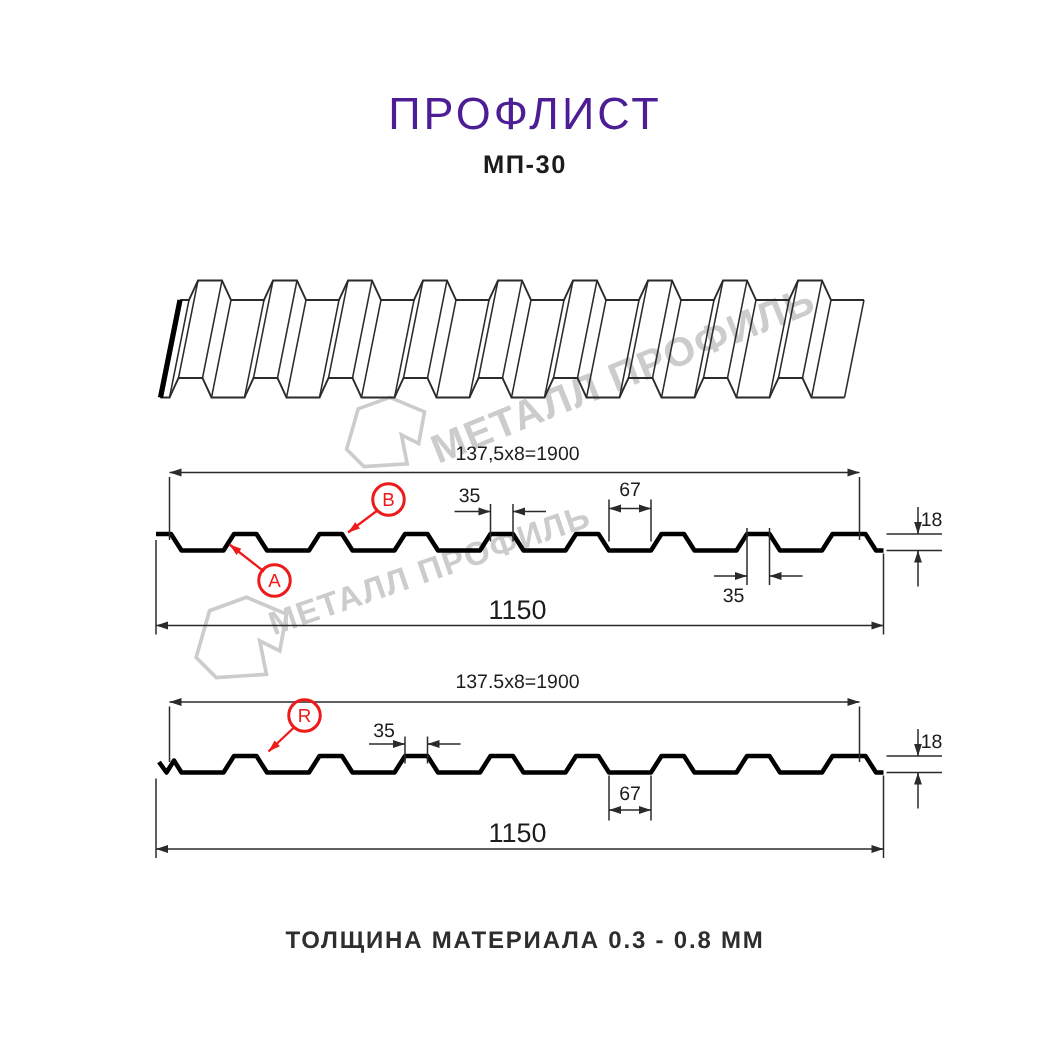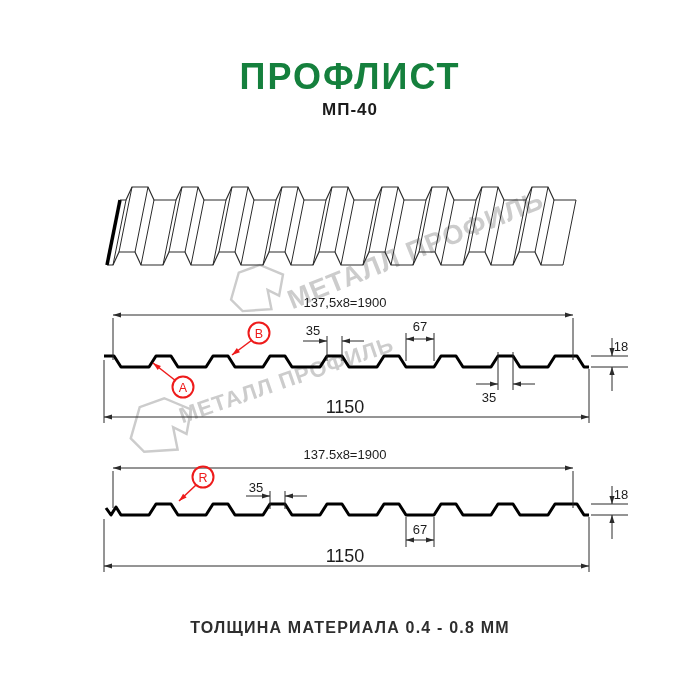--- a/index.html
+++ b/index.html
@@ -1,19 +1,19 @@
 <!DOCTYPE html>
 <html><head>
 <meta charset="utf-8">
 <style>
   html,body{margin:0;padding:0;background:#ffffff;}
   .page{position:relative;width:700px;height:700px;background:#ffffff;overflow:hidden;
         font-family:"Liberation Sans","DejaVu Sans",sans-serif;}
   .title{position:absolute;left:50%;top:77px;transform:translate(-50%,-50%);
-         font-size:36px;font-weight:700;letter-spacing:2px;color:#15803d;white-space:nowrap;}
+         font-size:30px;font-weight:400;letter-spacing:2px;color:#4c1d95;white-space:nowrap;}
   .subtitle{position:absolute;left:50%;top:110px;transform:translate(-50%,-50%);
          font-size:17px;font-weight:600;letter-spacing:1px;color:#1b1b1b;white-space:nowrap;}
   .footer{position:absolute;left:50%;top:628px;transform:translate(-50%,-50%);
          font-size:16px;font-weight:600;letter-spacing:1.2px;color:#2e2e2e;white-space:nowrap;}
   .dim{position:absolute;transform:translate(-50%,-50%);font-size:13px;color:#1c1c1c;
        white-space:nowrap;z-index:4;}
   .dim.big{font-size:18px;}
   .marker{position:absolute;transform:translate(-50%,-50%);width:19px;height:19px;
           border:2px solid #ee1b1b;border-radius:50%;display:flex;align-items:center;
           justify-content:center;font-size:12.5px;color:#ee1b1b;z-index:4;background:transparent;}
@@ -21,21 +21,21 @@
   .wm-text{position:absolute;z-index:1;color:#cccccc;font-weight:bold;white-space:nowrap;
            transform-origin:left center;}
   svg.layer{position:absolute;left:0;top:0;z-index:2;}
 </style>
 </head>
 <body>
 
 <div class="page">
 
   <div class="title">ПРОФЛИСТ</div>
-  <div class="subtitle">МП-40</div>
+  <div class="subtitle">МП-30</div>
 
   <div class="wm" style="left:229px;top:263px">
     <svg width="58" height="50" viewBox="0 0 60 52">
       <polygon points="2,38 10,10 32,2 56,12 52,34 40,28 44,48 14,50" fill="none" stroke="#cccccc" stroke-width="2.5"></polygon>
     </svg>
   </div>
   <div class="wm-text" style="left:289px;top:286px;font-size:27px;letter-spacing:1px;transform:rotate(-22deg)">МЕТАЛЛ ПРОФИЛЬ</div>
 
   <div class="wm" style="left:126px;top:396px">
     <svg width="72" height="58" viewBox="0 0 60 52">
@@ -168,14 +168,14 @@
   <div class="marker" style="left:183px;top:387px">A</div>
   <div class="marker" style="left:259px;top:333px">B</div>
 
   <div class="dim" style="left:345px;top:454px">137.5x8=1900</div>
   <div class="dim" style="left:256px;top:487px">35</div>
   <div class="dim" style="left:420px;top:529px">67</div>
   <div class="dim" style="left:621px;top:494px">18</div>
   <div class="dim big" style="left:345px;top:556px">1150</div>
   <div class="marker" style="left:203px;top:477px">R</div>
 
-  <div class="footer">ТОЛЩИНА МАТЕРИАЛА 0.4 - 0.8 ММ</div>
+  <div class="footer">ТОЛЩИНА МАТЕРИАЛА 0.3 - 0.8 ММ</div>
 </div>
 
 </body></html>

